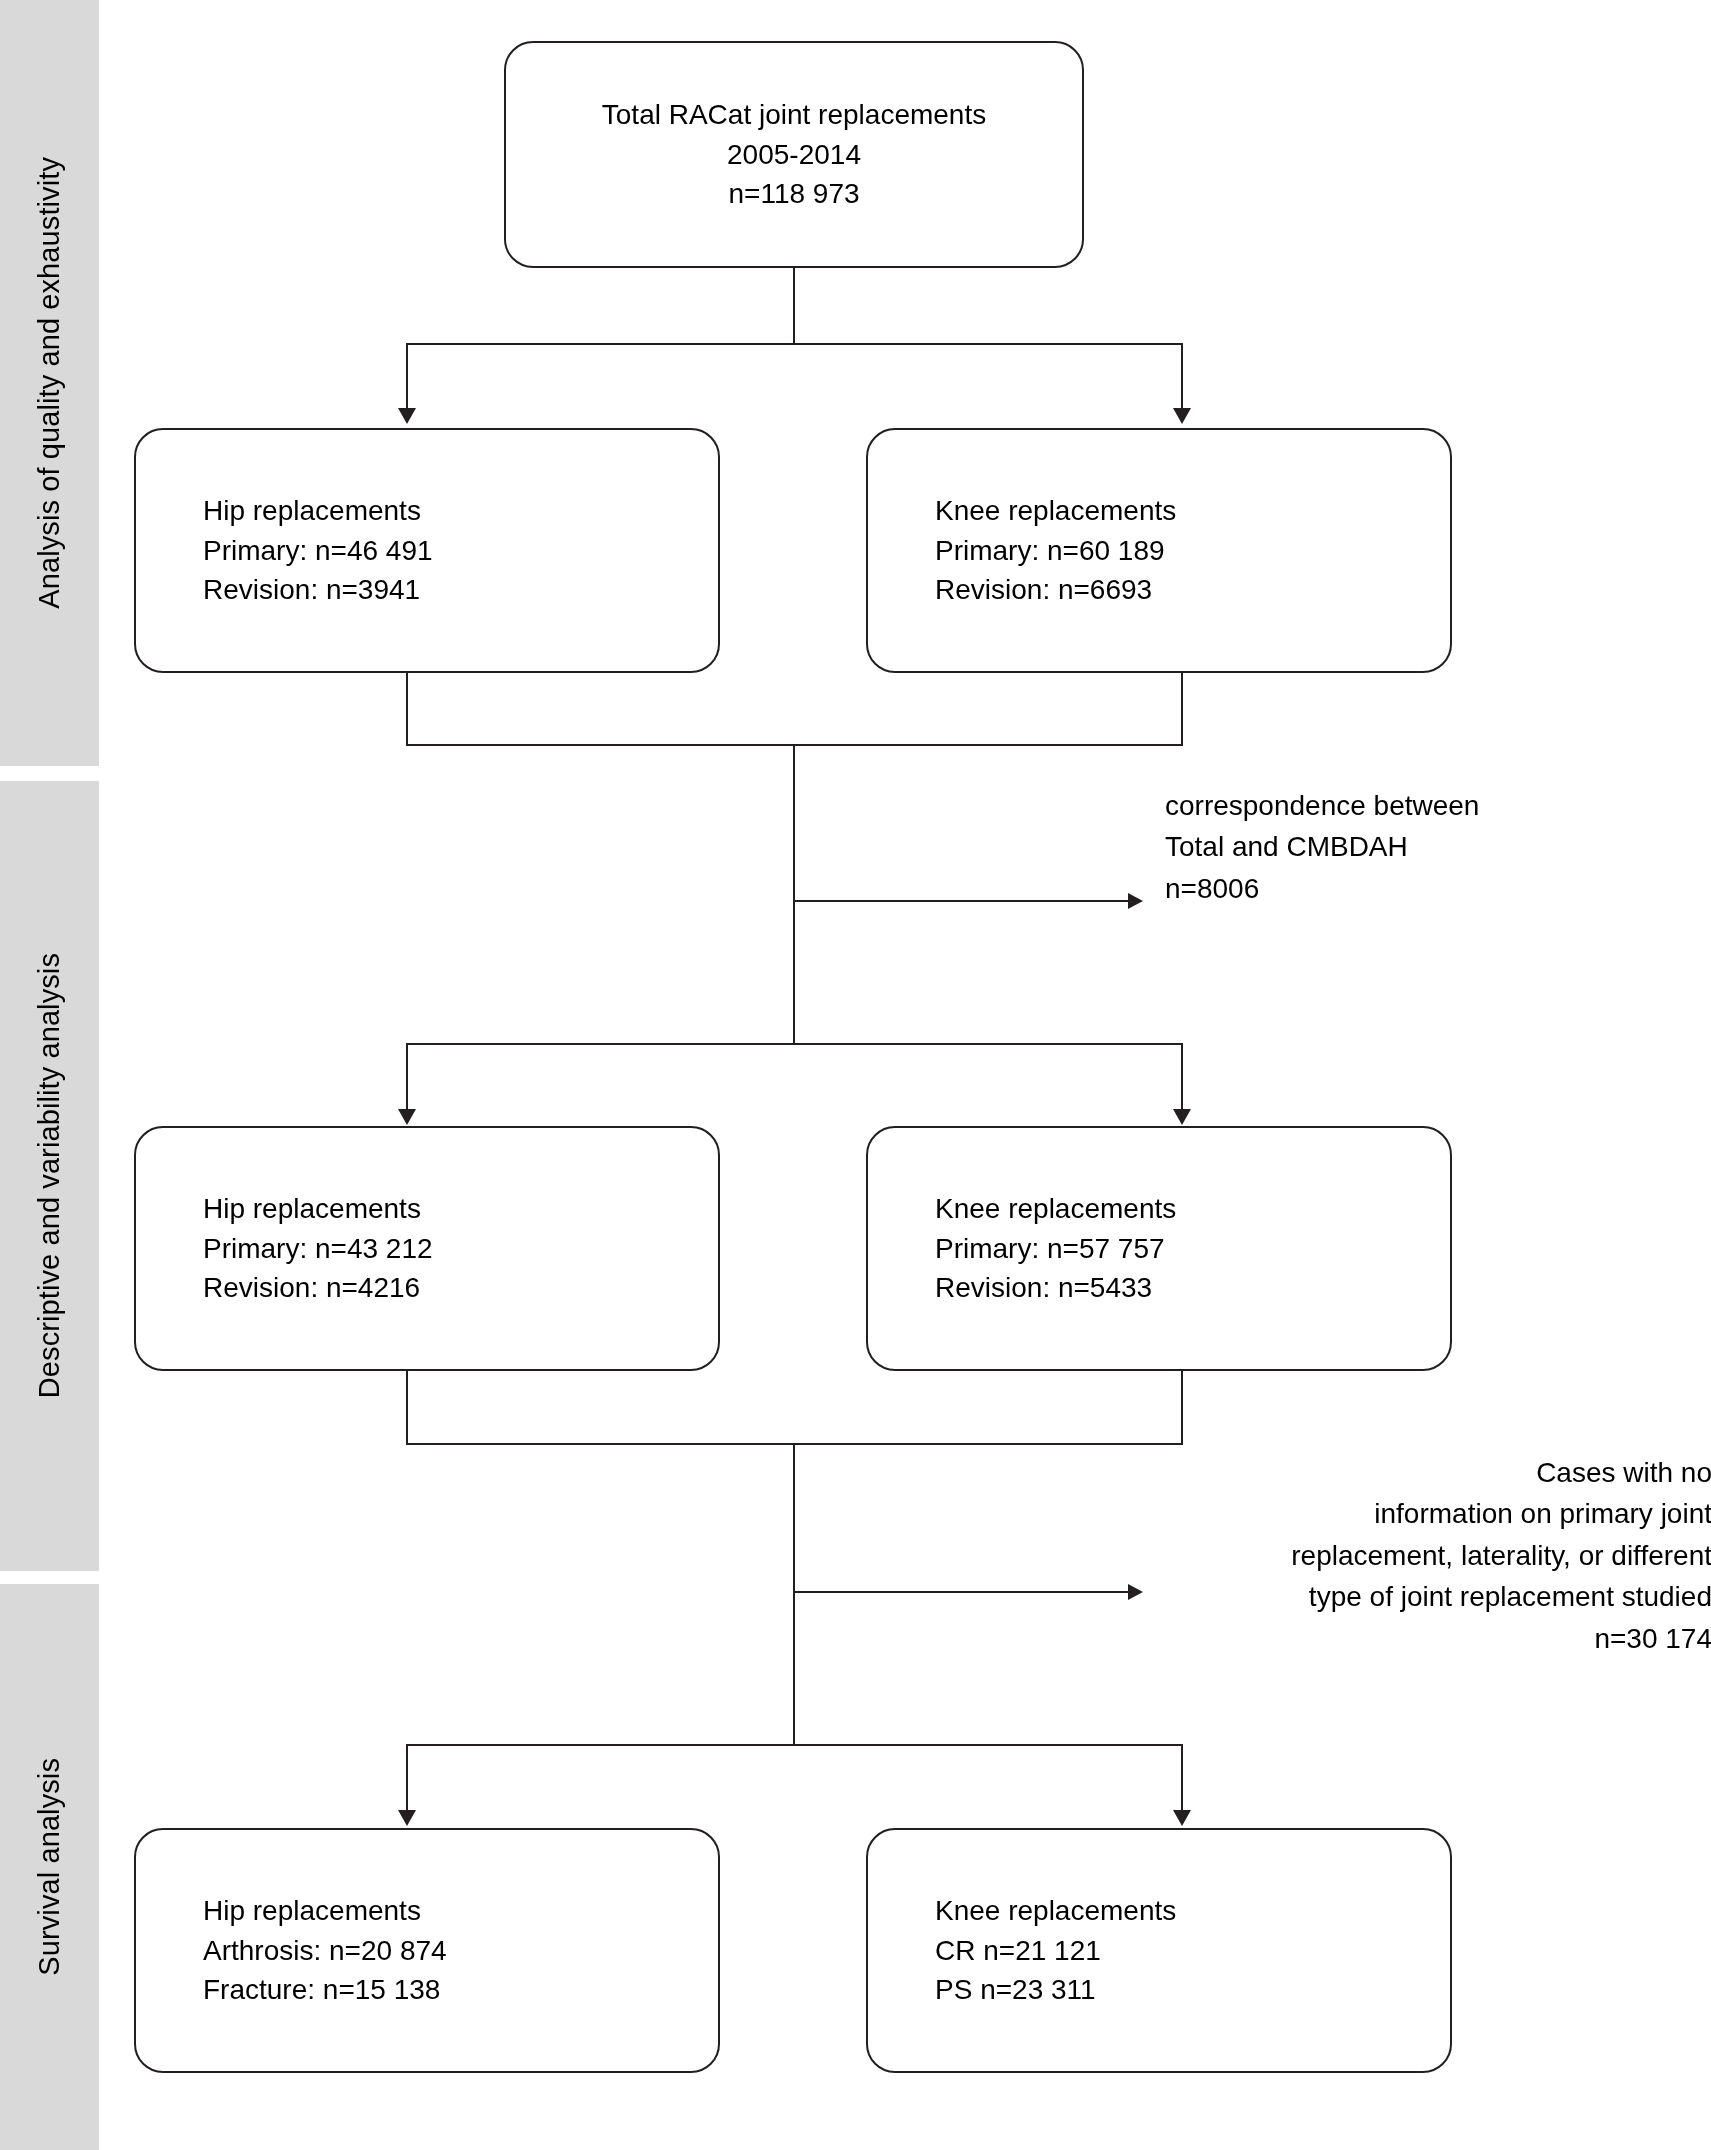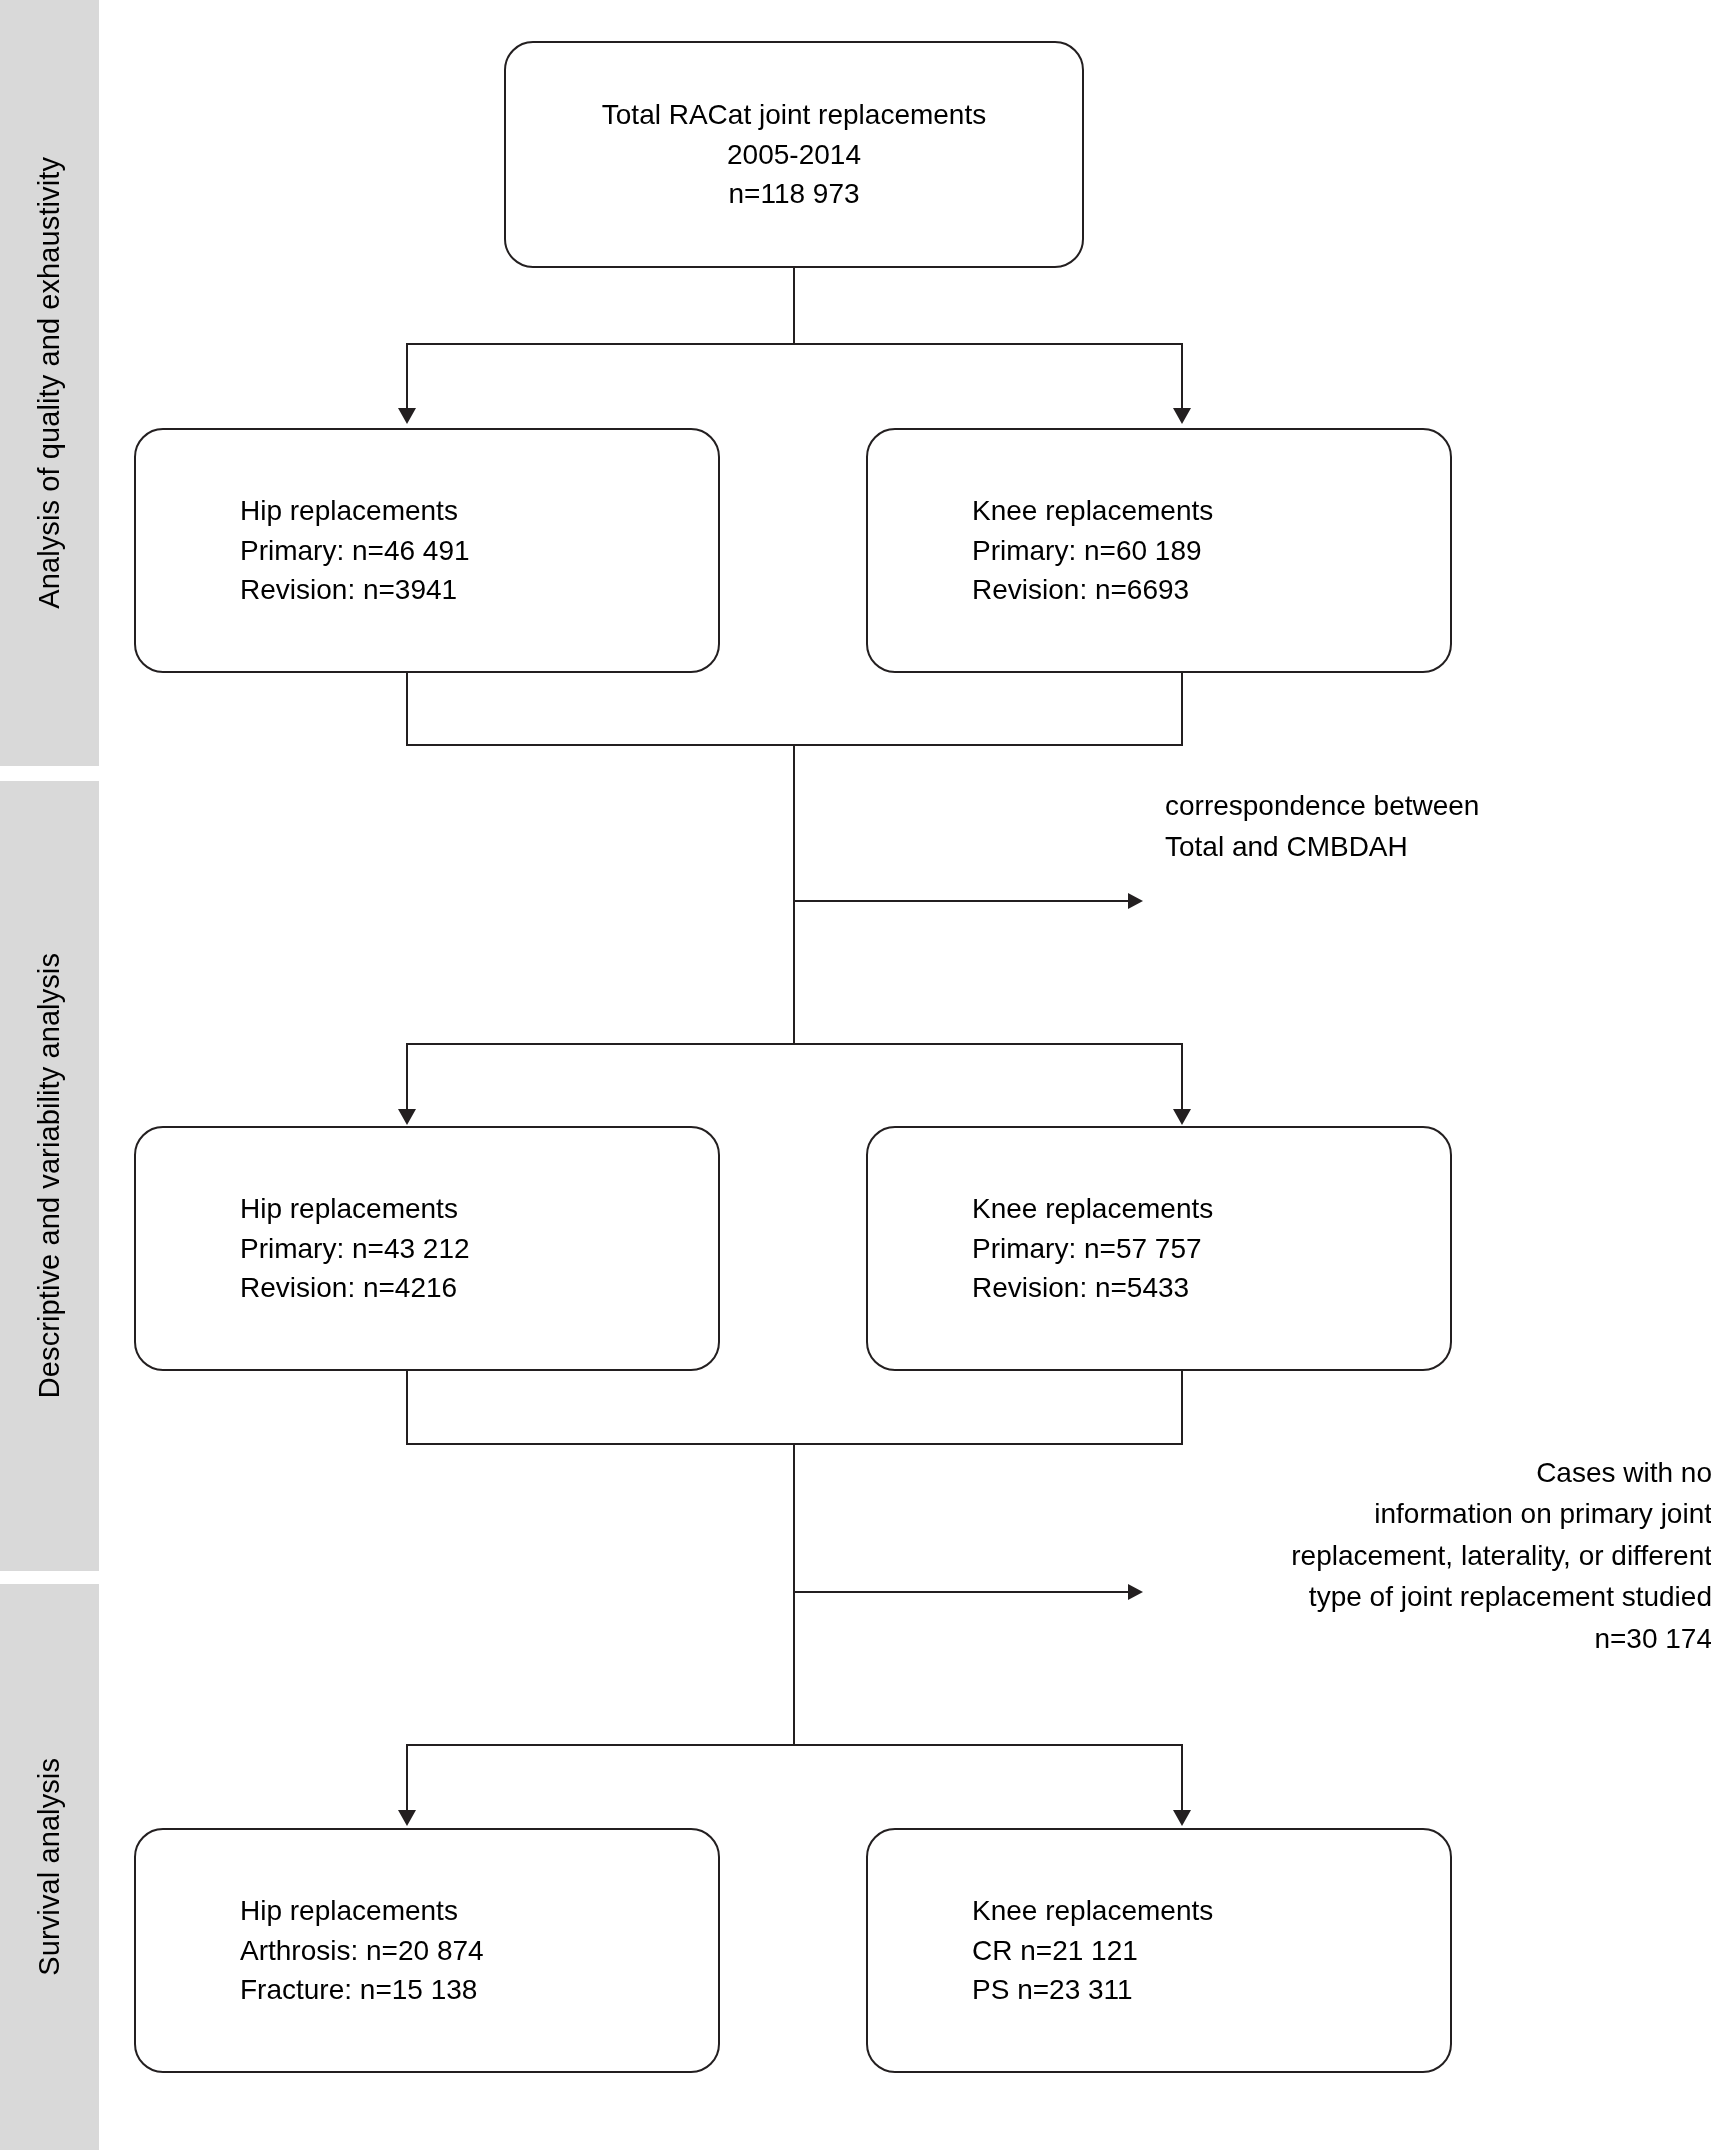--- a/index.html
+++ b/index.html
@@ -51,21 +51,21 @@
     justify-content: center;
   }
   .box .line {
     font-size: 28px;
     line-height: 1.42;
     white-space: nowrap;
   }
   .box.left-align .line {
     text-align: left;
     align-self: flex-start;
-    padding-left: 104px;
+    padding-left: 67px;
   }
 
   
   .vline {
     position: absolute;
     background: #231f20;
     width: 2px;
   }
   .hline {
     position: absolute;
@@ -147,20 +147,21 @@
   <div class="vline" style="left:1181px; top:673px; height:72px;"></div>
   <div class="hline" style="left:406px; top:744px; width:777px;"></div>
   <div class="vline" style="left:793px; top:744px; height:300px;"></div>
 
   <div class="hline" style="left:793px; top:900px; width:336px;"></div>
   <div class="arrow-right" style="left:1128px; top:893px;"></div>
 
   <div class="note" style="left:1165px; top:785px; width:514px;">
     <div class="nline">correspondence between</div>
     <div class="nline">Total and CMBDAH</div>
+    <div class="nline">n=8006</div>
   </div>
 
   <div class="hline" style="left:406px; top:1043px; width:777px;"></div>
   <div class="vline" style="left:406px; top:1043px; height:69px;"></div>
   <div class="arrow-down" style="left:398px; top:1109px;"></div>
   <div class="vline" style="left:1181px; top:1043px; height:69px;"></div>
   <div class="arrow-down" style="left:1173px; top:1109px;"></div>
 
   <div class="box left-align" style="left:134px; top:1126px; width:586px; height:245px;">
     <div class="line">Hip replacements</div>

